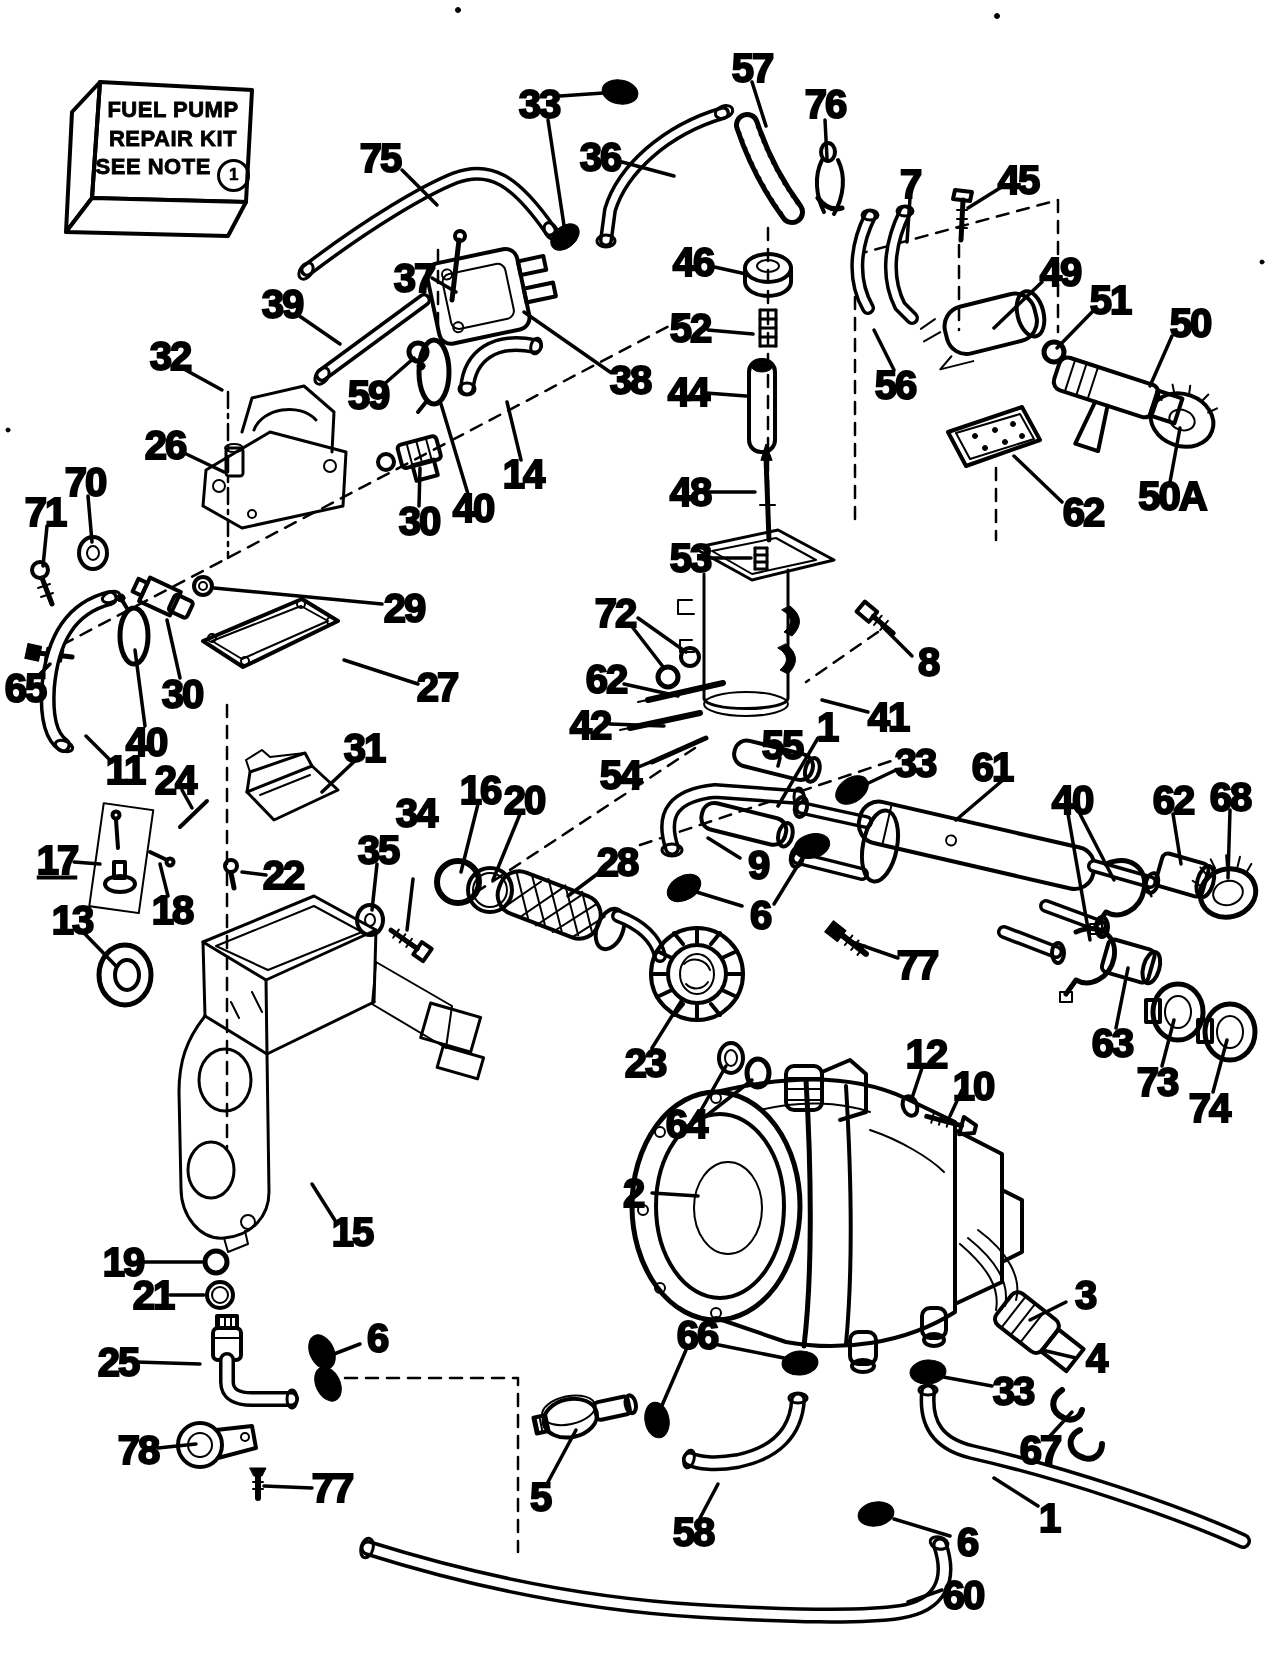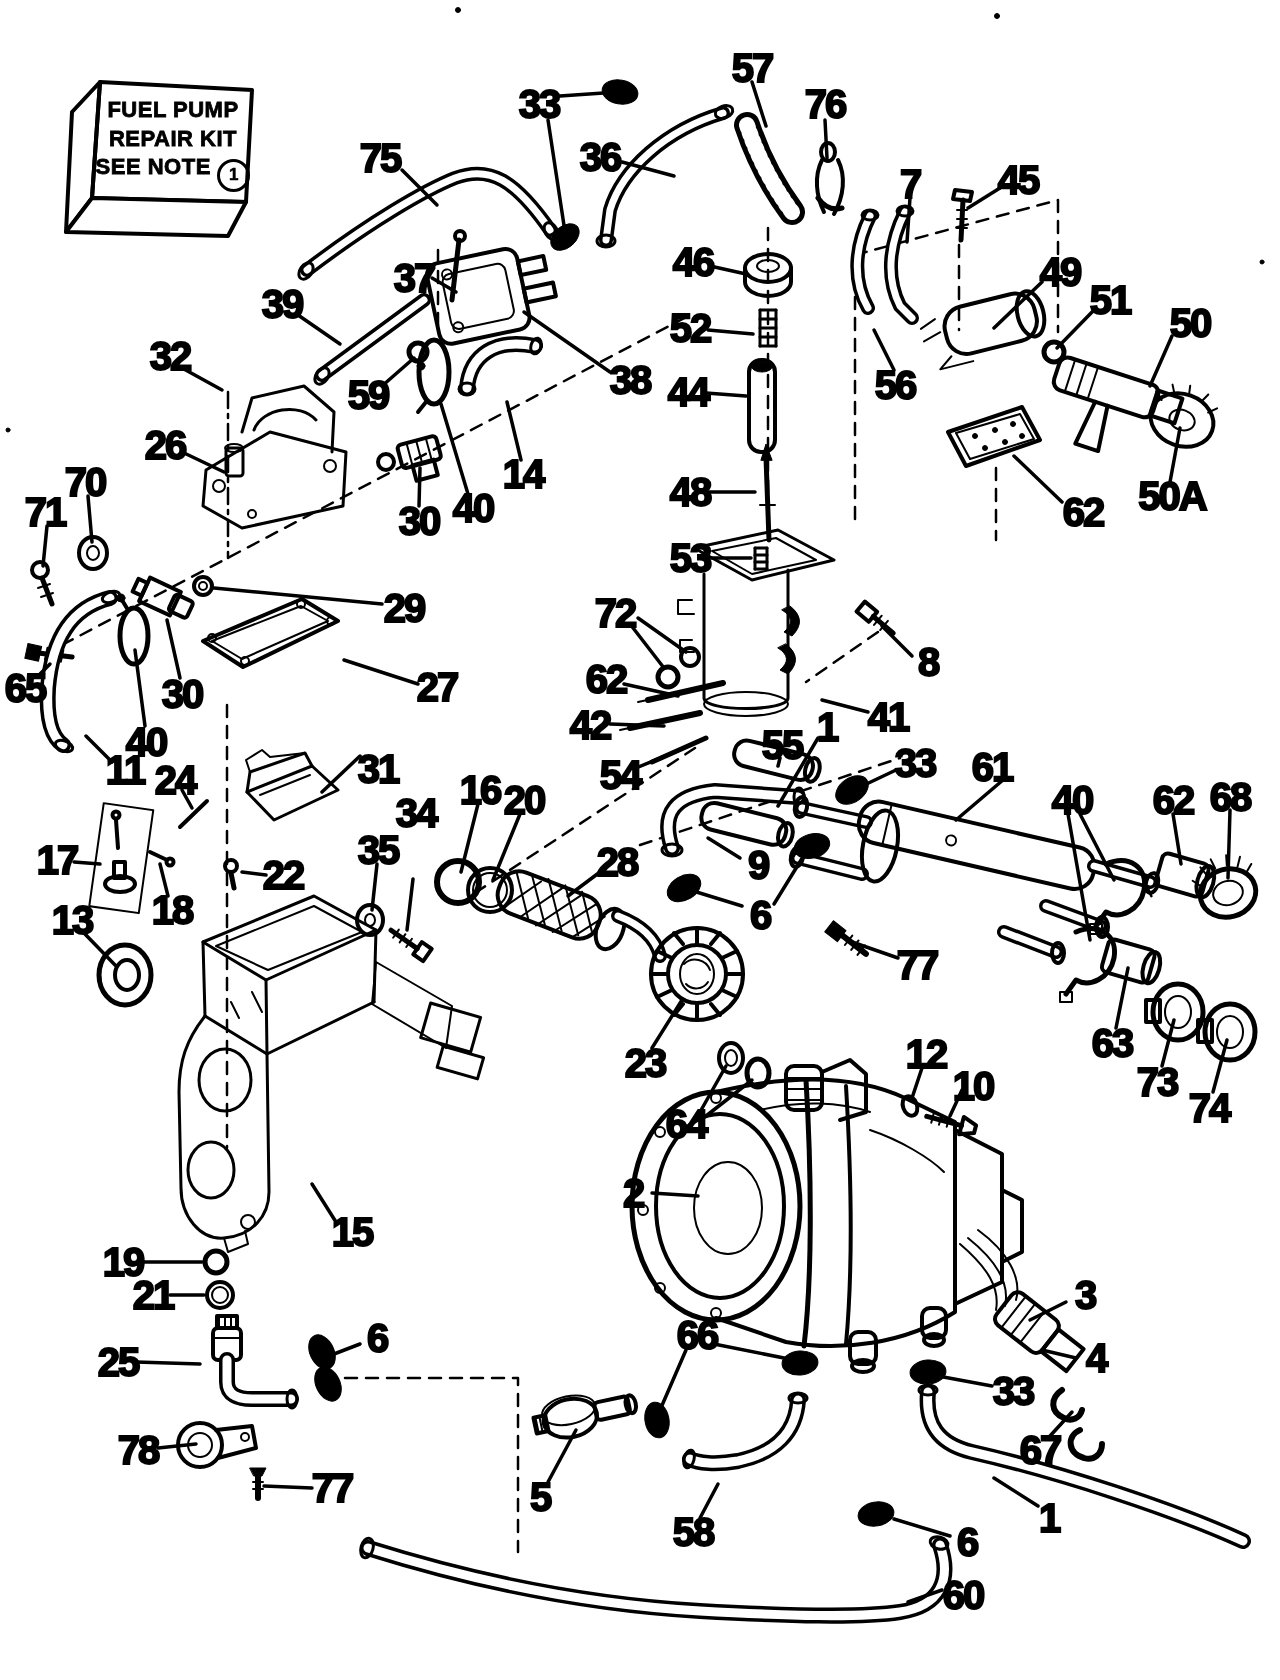--- a/index.html
+++ b/index.html
@@ -708,28 +708,28 @@
       <div class="co" style="left: 827px; top: 727px;">1</div>
       <div class="co" style="left: 175px; top: 780px;">24</div>
       <div class="co" style="left: 915px; top: 763px;">33</div>
       <div class="co" style="left: 992px; top: 767px; text-align: center;">61</div>
       <div class="co" style="left: 758px; top: 865px;">9</div>
       <div class="co" style="left: 1072px; top: 800px;">40</div>
       <div class="co" style="left: 1173px; top: 800px;">62</div>
       <div class="co" style="left: 1230px; top: 797px;">68</div>
       <div class="co" style="left: 480px; top: 790px;">16</div>
       <div class="co" style="left: 524px; top: 800px;">20</div>
-      <div class="co" style="left: 57px; top: 860px;">17</div>
+      <div class="co" style="left: 57px; top: 860px; text-decoration: underline;">17</div>
       <div class="co" style="left: 378px; top: 850px;">35</div>
       <div class="co" style="left: 416px; top: 813px;">34</div>
       <div class="co" style="left: 617px; top: 862px;">28</div>
       <div class="co" style="left: 760px; top: 915px;">6</div>
       <div class="co" style="left: 172px; top: 910px;">18</div>
       <div class="co" style="left: 72px; top: 920px;">13</div>
-      <div class="co" style="left: 378px; top: 748px; margin-top: 21px;">31</div>
+      <div class="co" style="left: 364px; top: 748px;">31</div>
       <div class="co" style="left: 283px; top: 875px;">22</div>
       <div class="co" style="left: 645px; top: 1063px;">23</div>
       <div class="co" style="left: 917px; top: 965px;">77</div>
       <div class="co" style="left: 1112px; top: 1043px;">63</div>
       <div class="co" style="left: 1157px; top: 1082px;">73</div>
       <div class="co" style="left: 1209px; top: 1108px;">74</div>
       <div class="co" style="left: 686px; top: 1124px;">64</div>
       <div class="co" style="left: 926px; top: 1054px;">12</div>
       <div class="co" style="left: 973px; top: 1078px; margin-top: 8px;">10</div>
       <div class="co" style="left: 633px; top: 1193px;">2</div>

